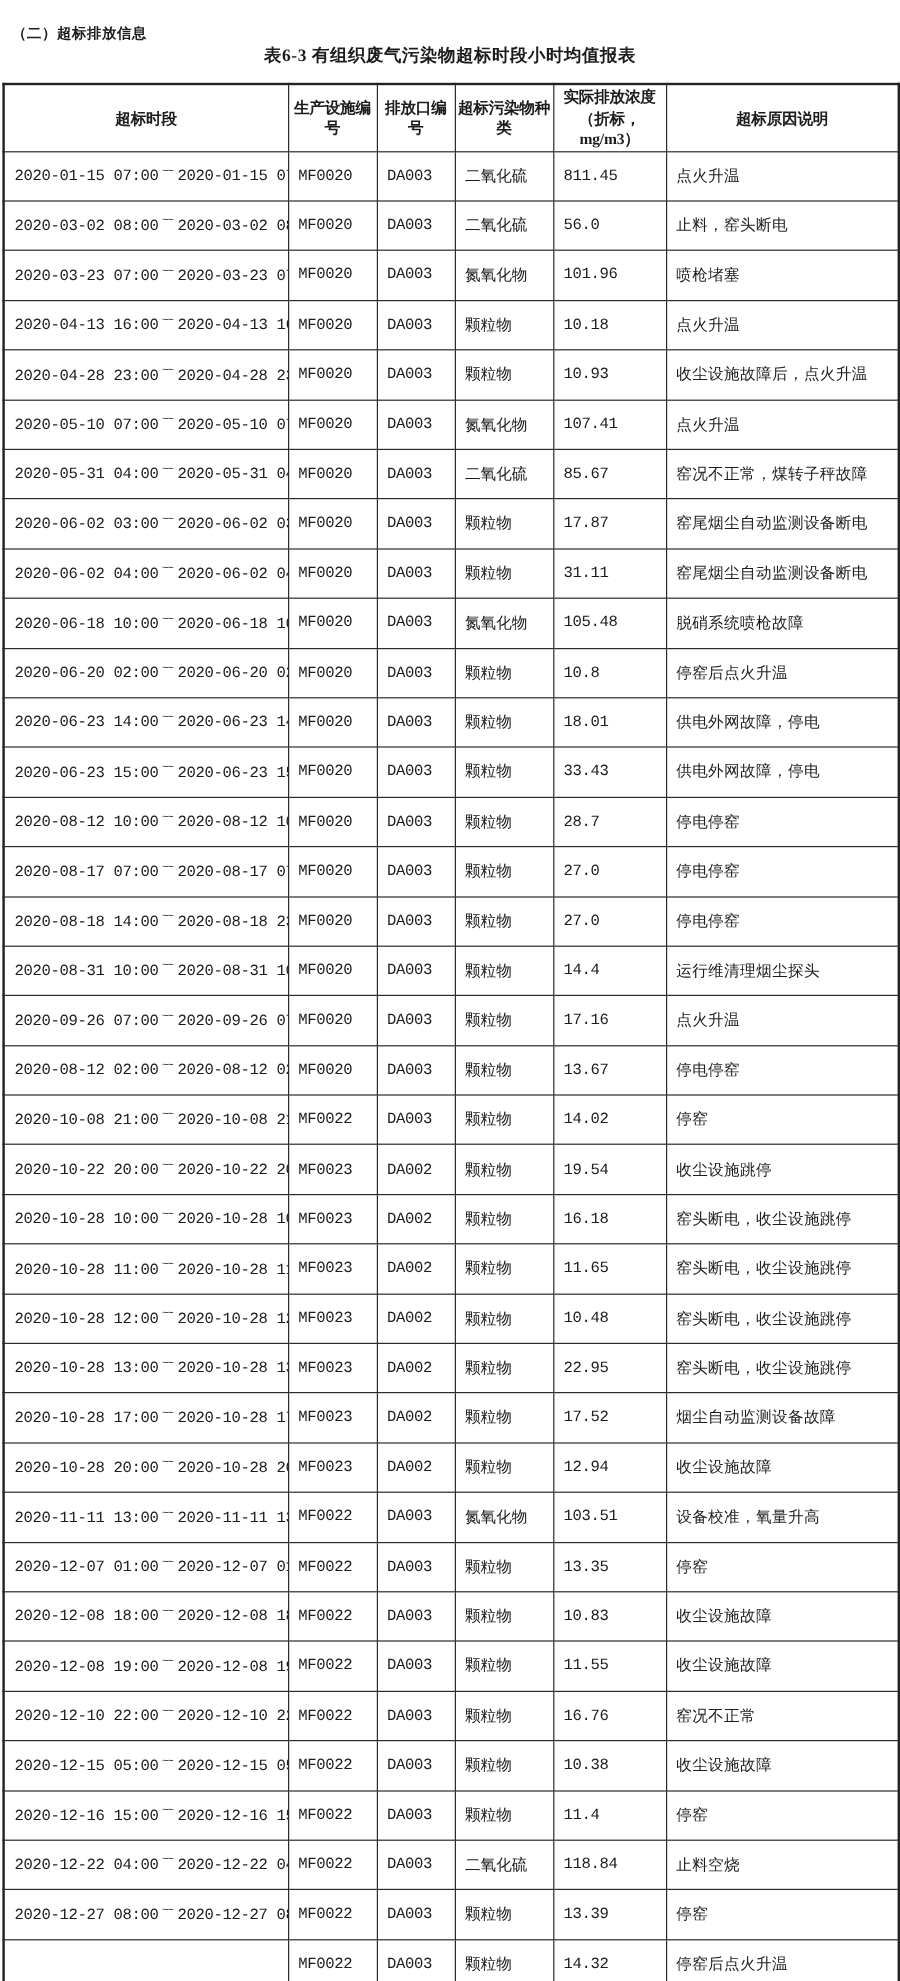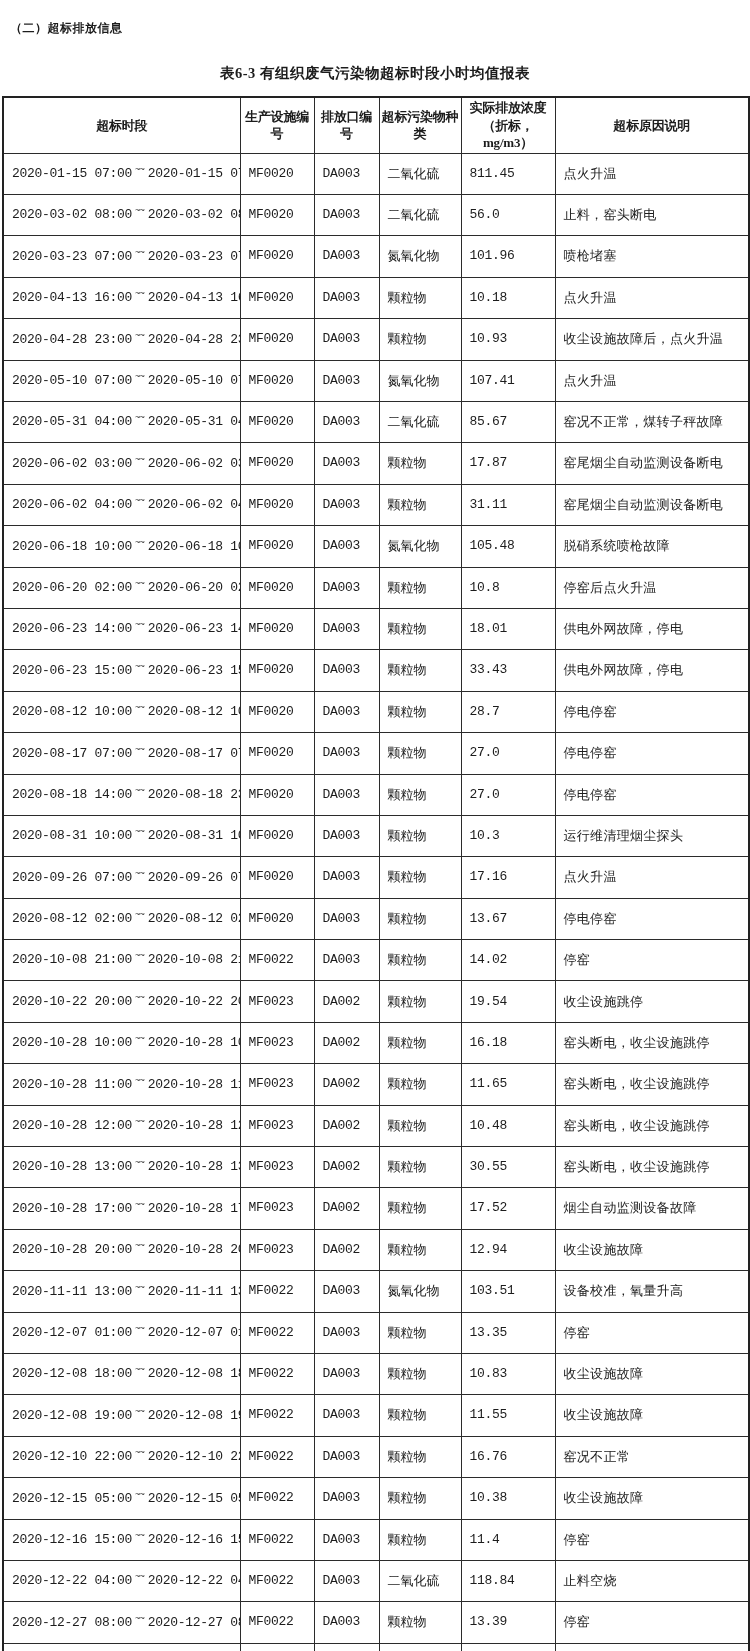--- a/index.html
+++ b/index.html
@@ -17,21 +17,20 @@
   .section-heading {
     font-size: 12px;
     font-weight: bold;
     padding: 20px 0 0 10px;
     letter-spacing: 0.5px;
   }
   .table-title {
     text-align: center;
     font-size: 14.5px;
     font-weight: bold;
-    margin-top: 27px;
     letter-spacing: 0.5px;
   }
   table.report {
     border-collapse: collapse;
     table-layout: fixed;
     width: 746px;
     margin: 13px 2px 0 2px;
     border: 2px solid #222222;
     box-shadow: 0 2px 0 rgba(90,90,90,0.55);
   }
@@ -230,21 +229,21 @@
         <td class="mono">DA003</td>
         <td>颗粒物</td>
         <td class="mono">27.0</td>
         <td class="reason-cell">停电停窑</td>
       </tr>
       <tr>
         <td class="period-cell mono"><span>2020-08-31 10:00</span><span class="tilde">~~</span><span>2020-08-31 10:59</span></td>
         <td class="mono">MF0020</td>
         <td class="mono">DA003</td>
         <td>颗粒物</td>
-        <td class="mono">10.3</td>
+        <td class="mono">14.4</td>
         <td class="reason-cell">运行维清理烟尘探头</td>
       </tr>
       <tr>
         <td class="period-cell mono"><span>2020-09-26 07:00</span><span class="tilde">~~</span><span>2020-09-26 07:59</span></td>
         <td class="mono">MF0020</td>
         <td class="mono">DA003</td>
         <td>颗粒物</td>
         <td class="mono">17.16</td>
         <td class="reason-cell">点火升温</td>
       </tr>
@@ -294,21 +293,21 @@
         <td class="mono">DA002</td>
         <td>颗粒物</td>
         <td class="mono">10.48</td>
         <td class="reason-cell">窑头断电，收尘设施跳停</td>
       </tr>
       <tr>
         <td class="period-cell mono"><span>2020-10-28 13:00</span><span class="tilde">~~</span><span>2020-10-28 13:59</span></td>
         <td class="mono">MF0023</td>
         <td class="mono">DA002</td>
         <td>颗粒物</td>
-        <td class="mono">30.55</td>
+        <td class="mono">22.95</td>
         <td class="reason-cell">窑头断电，收尘设施跳停</td>
       </tr>
       <tr>
         <td class="period-cell mono"><span>2020-10-28 17:00</span><span class="tilde">~~</span><span>2020-10-28 17:59</span></td>
         <td class="mono">MF0023</td>
         <td class="mono">DA002</td>
         <td>颗粒物</td>
         <td class="mono">17.52</td>
         <td class="reason-cell">烟尘自动监测设备故障</td>
       </tr>

